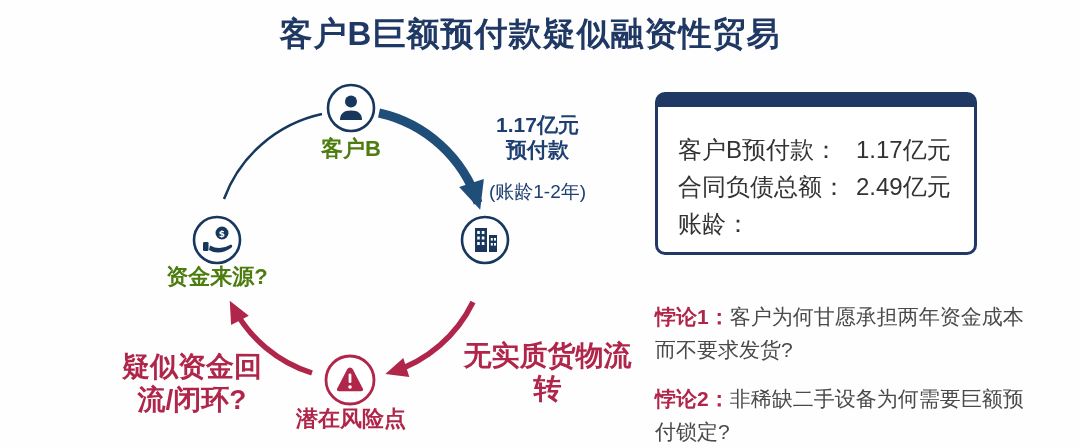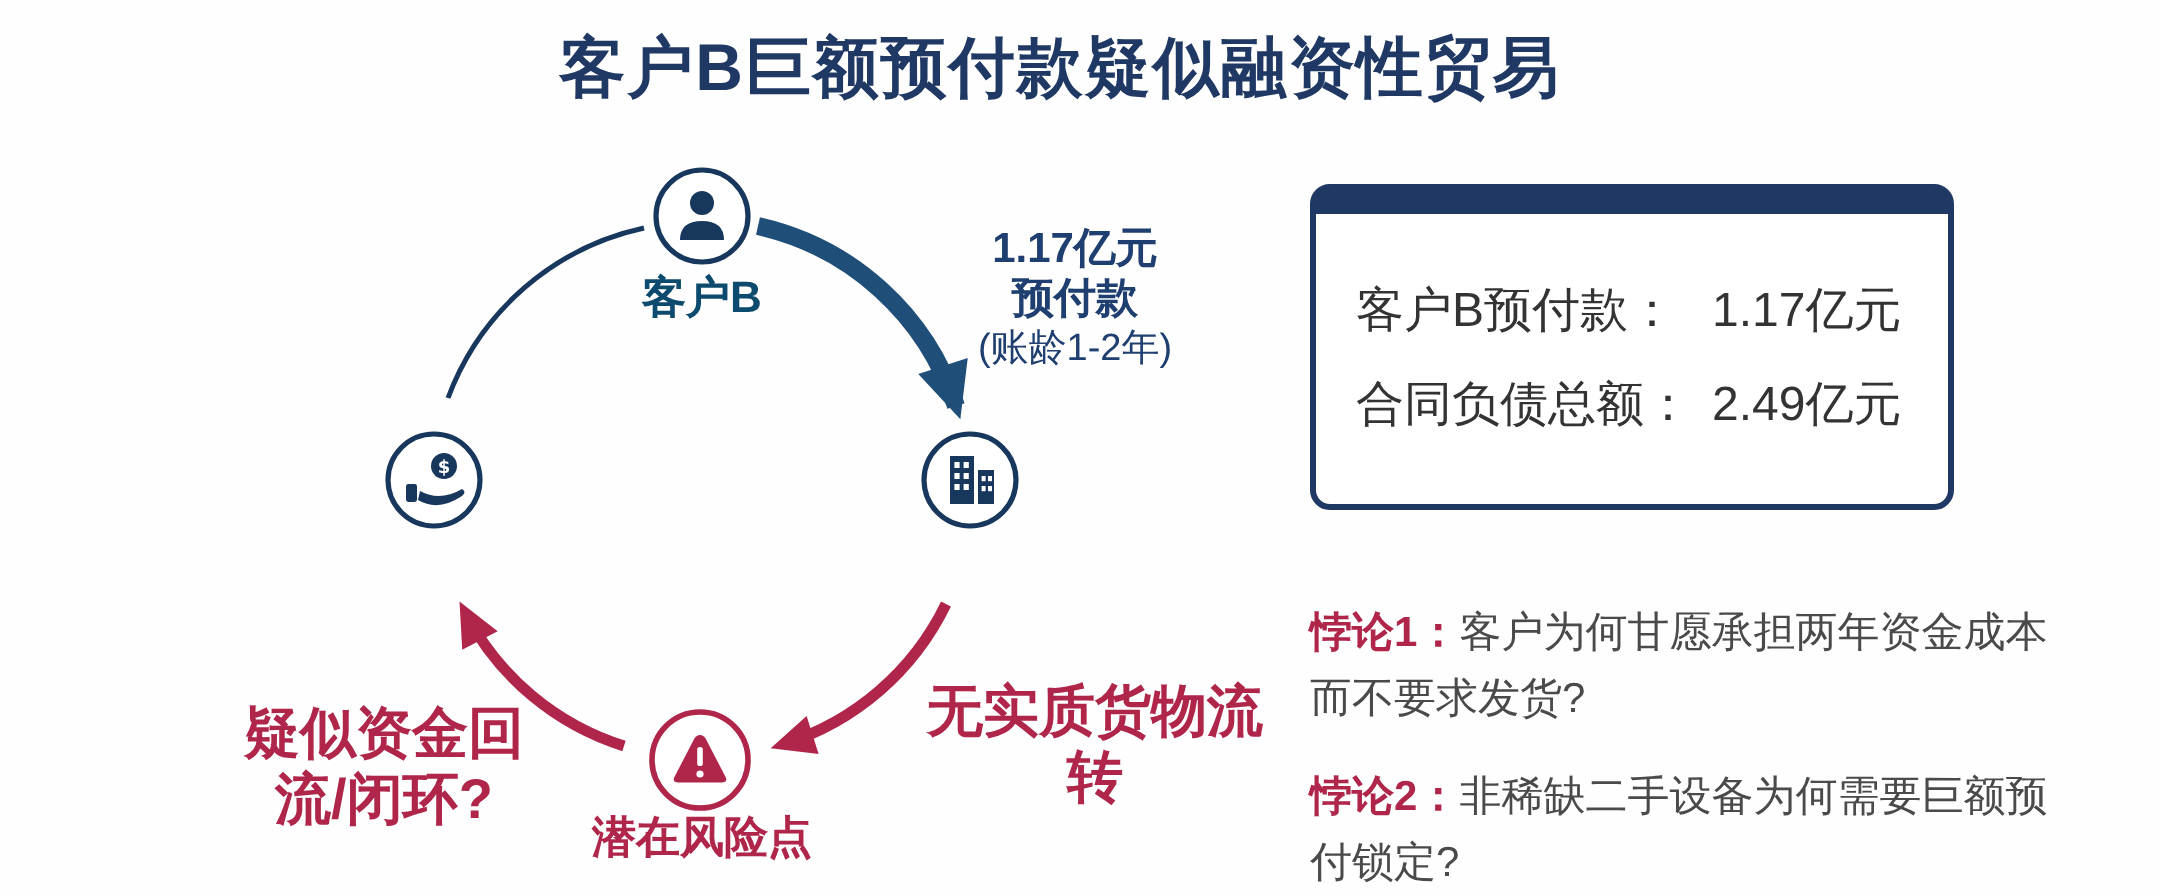--- a/index.html
+++ b/index.html
@@ -11,25 +11,25 @@
   }
   .canvas{position:absolute;inset:0;width:969px;height:448px;}
   .title{
     position:absolute;left:0;top:12px;width:1060px;
     text-align:center;font-size:33px;font-weight:bold;
     color:#1f3864;letter-spacing:1px;
   }
   .diagram-svg{position:absolute;left:0;top:0;}
   .lbl{position:absolute;text-align:center;line-height:1.18;}
   .pre{white-space:pre-line;}
-  .node-label{font-size:22px;font-weight:bold;color:#0c4a6e;}
+  .node-label{font-size:22px;font-weight:bold;color:#4d7c0f;}
   .node-label.crimson{color:#b0264a;}
   .edge-label-navy{left:455px;top:113px;width:165px;color:#1e3f70;}
   .edge-label-navy .big{font-size:21px;font-weight:bold;}
-  .edge-label-navy .note{font-size:19px;font-weight:normal;margin-top:1px;}
+  .edge-label-navy .note{font-size:19px;font-weight:normal;margin-top:18px;}
   .edge-label-crimson{font-size:28px;font-weight:bold;color:#b0264a;}
   .info-box{
     position:absolute;left:655px;top:92px;width:322px;height:163px;
     border:3px solid #1f3864;border-radius:10px;background:#ffffff;
     box-sizing:border-box;display:flex;flex-direction:column;
   }
   .info-box-header{
     height:12px;background:#1f3864;border-radius:5px 5px 0 0;
     flex:0 0 auto;
   }
@@ -109,20 +109,21 @@
       <circle cx="350" cy="380" r="24" fill="#ffffff" stroke="#b0264a" stroke-width="2.8"></circle>
       <g>
         <path d="M350 367.5 Q351.8 367.5 352.8 369.3 L362.8 388.5 Q364 391.2 360.8 391.2 L339.2 391.2 Q336 391.2 337.2 388.5 L347.2 369.3 Q348.2 367.5 350 367.5 Z" fill="#b0264a"></path>
         <rect x="348.6" y="373.5" width="2.8" height="9.5" rx="1.3" fill="#ffffff"></rect>
         <circle cx="350" cy="387" r="1.8" fill="#ffffff"></circle>
       </g>
     </g>
   </svg>
 
   <div class="lbl node-label" style="left:301px;top:136px;width:100px;">客户B</div>
+  <div class="lbl node-label" style="left:147px;top:264px;width:140px;">资金来源?</div>
   <div class="lbl node-label crimson" style="left:276px;top:406px;width:150px;">潜在风险点</div>
 
   <div class="lbl edge-label-navy">
     <div class="big pre">1.17亿元
 预付款</div>
     <div class="note">(账龄1-2年)</div>
   </div>
   <div class="lbl edge-label-crimson" style="left:450px;top:339px;width:195px;">无实质货物流转</div>
   <div class="lbl edge-label-crimson pre" style="left:122px;top:350px;width:140px;">疑似资金回
 流/闭环?</div>
@@ -132,20 +133,21 @@
     <div class="info-rows">
       <div class="info-row">
         <span class="ilabel">客户B预付款：</span>
         <span class="ivalue">1.17亿元</span>
       </div>
       <div class="info-row">
         <span class="ilabel">合同负债总额：</span>
         <span class="ivalue">2.49亿元</span>
       </div>
       <div class="info-row">
+        <span class="ilabel">账龄：</span>
       </div>
     </div>
   </div>
 
   <div class="paradoxes">
     <div class="paradox">
       <span class="plabel">悖论1：</span><span>客户为何甘愿承担两年资金成本而不要求发货?</span>
     </div>
     <div class="paradox">
       <span class="plabel">悖论2：</span><span>非稀缺二手设备为何需要巨额预付锁定?</span>

